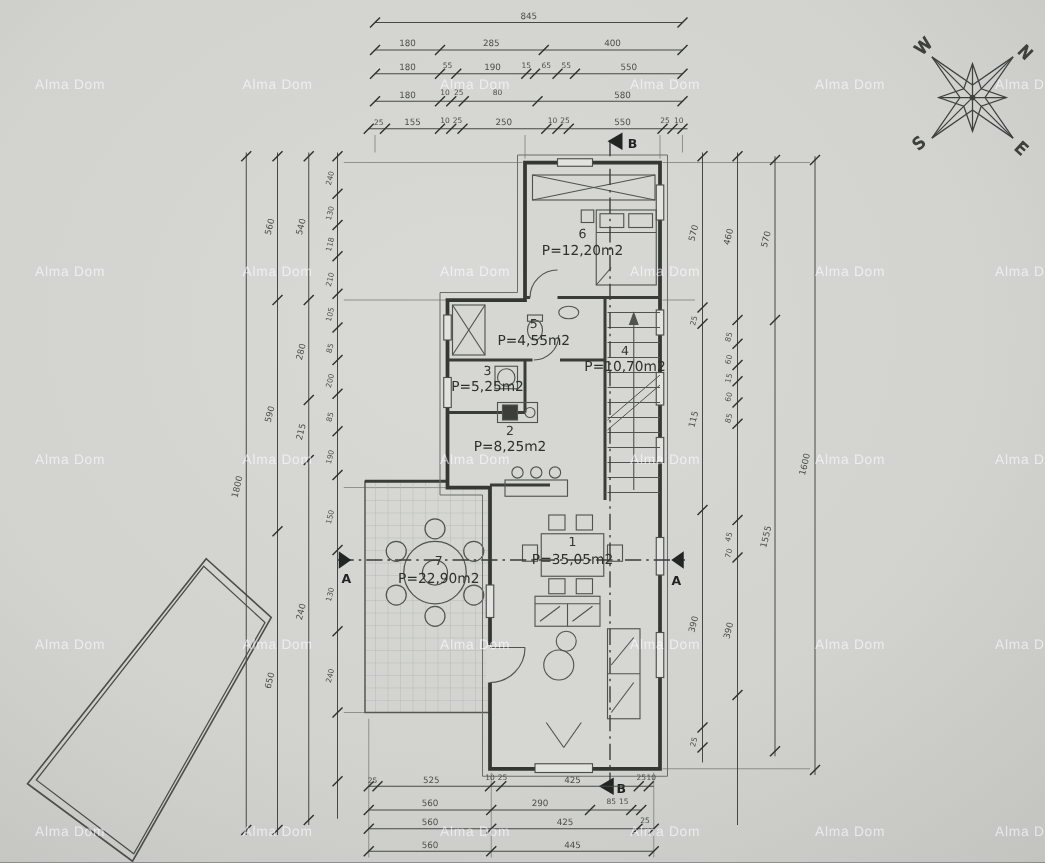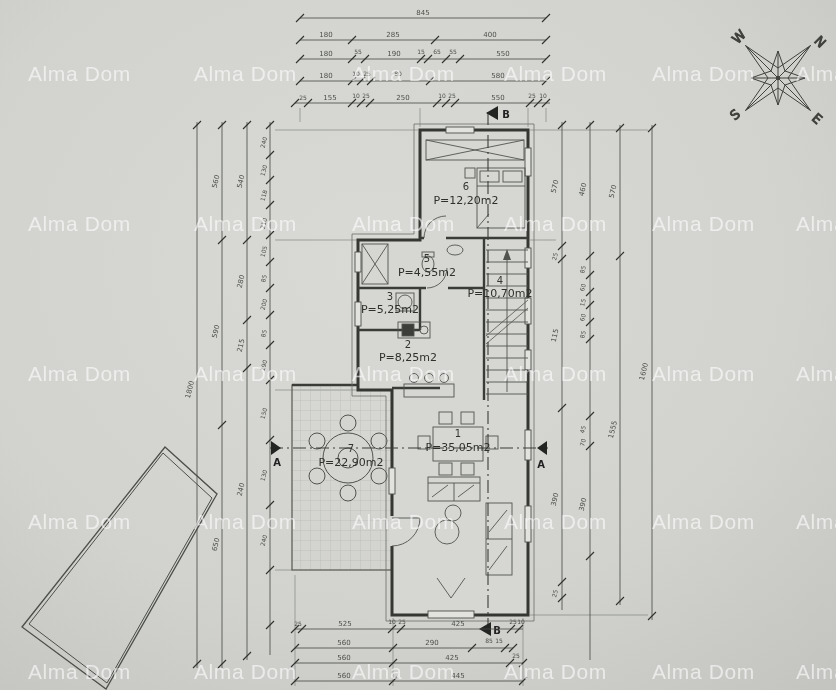--- a/index.html
+++ b/index.html
@@ -1,21 +1,21 @@
 <!DOCTYPE html>
 <html><head>
 <meta charset="utf-8">
 <style>
   html,body{margin:0;padding:0;background:#9a9b97;}
   .stage{position:relative;width:836px;height:690px;overflow:hidden;
          font-family:"DejaVu Sans",sans-serif;
          box-shadow:inset 0 0 60px rgba(0,0,0,.18), inset 0 -16px 22px rgba(0,0,0,.14), inset 14px 0 22px rgba(0,0,0,.08);}
   .stage svg{position:absolute;left:0;top:0;}
   .wm-layer{position:absolute;left:0;top:0;width:836px;height:690px;pointer-events:none;}
-  .wm{position:absolute;font-family:"Liberation Sans",sans-serif;font-size:21px;
+  .wm{position:absolute;font-family:"Liberation Sans",sans-serif;font-size:11px;
       color:rgba(255,255,255,.60);letter-spacing:.6px;white-space:nowrap;}
   text{font-family:"DejaVu Sans",sans-serif;fill:#4c4f4a;}
   .dim{font-size:7px;text-anchor:middle;}
   .dim-s{font-size:6px;text-anchor:middle;}
   .room-num{font-size:10px;text-anchor:middle;fill:#33352f;}
   .room-area{font-size:11px;text-anchor:middle;fill:#2e302b;}
   .sect{font-size:10px;font-weight:bold;fill:#222;text-anchor:middle;}
   .compass-lbl{font-size:13px;fill:#3a3c38;text-anchor:middle;}
 </style>
 </head>

